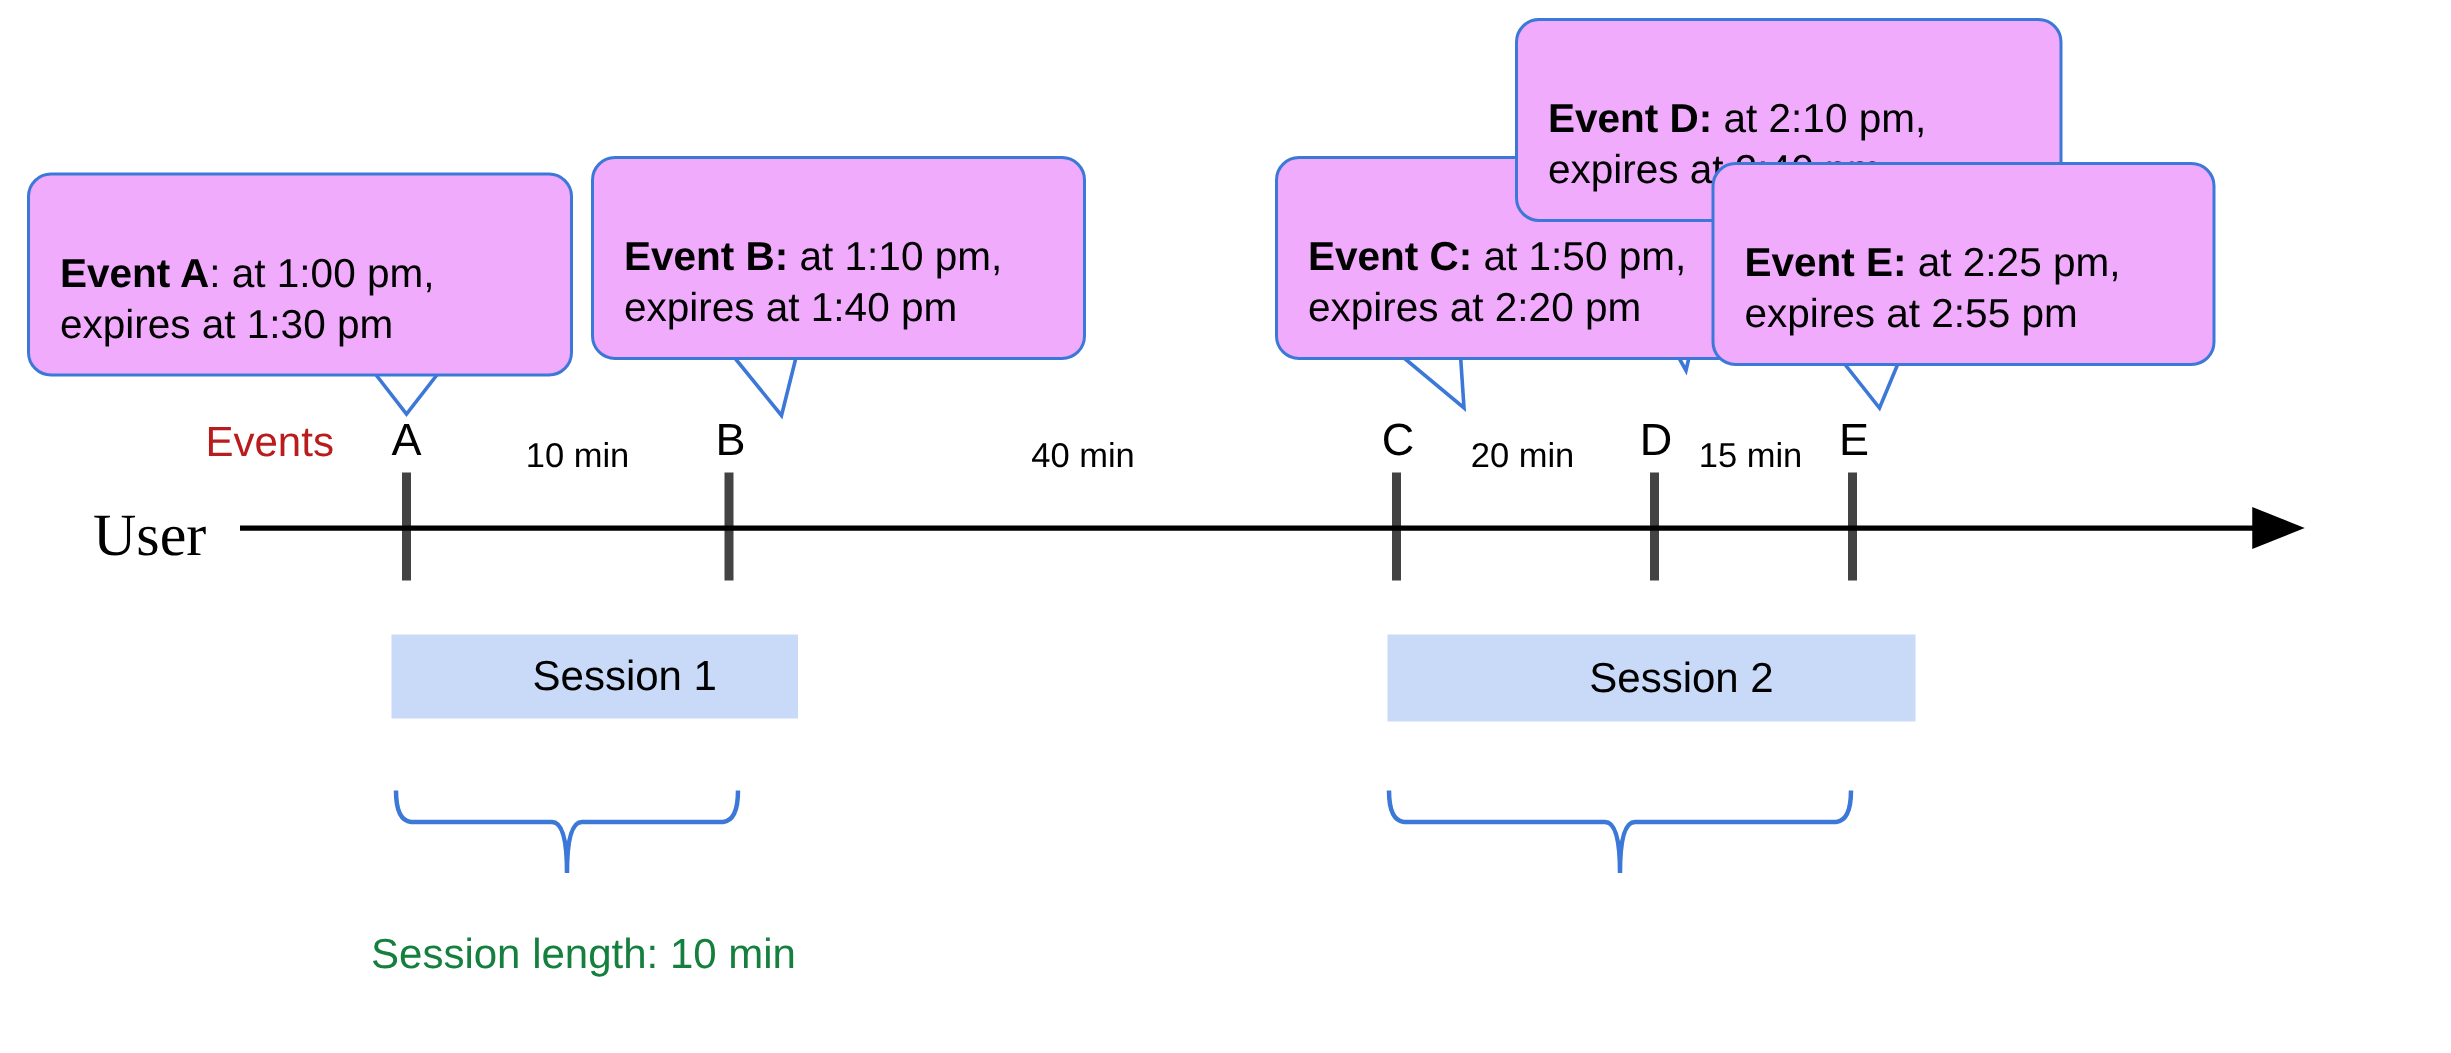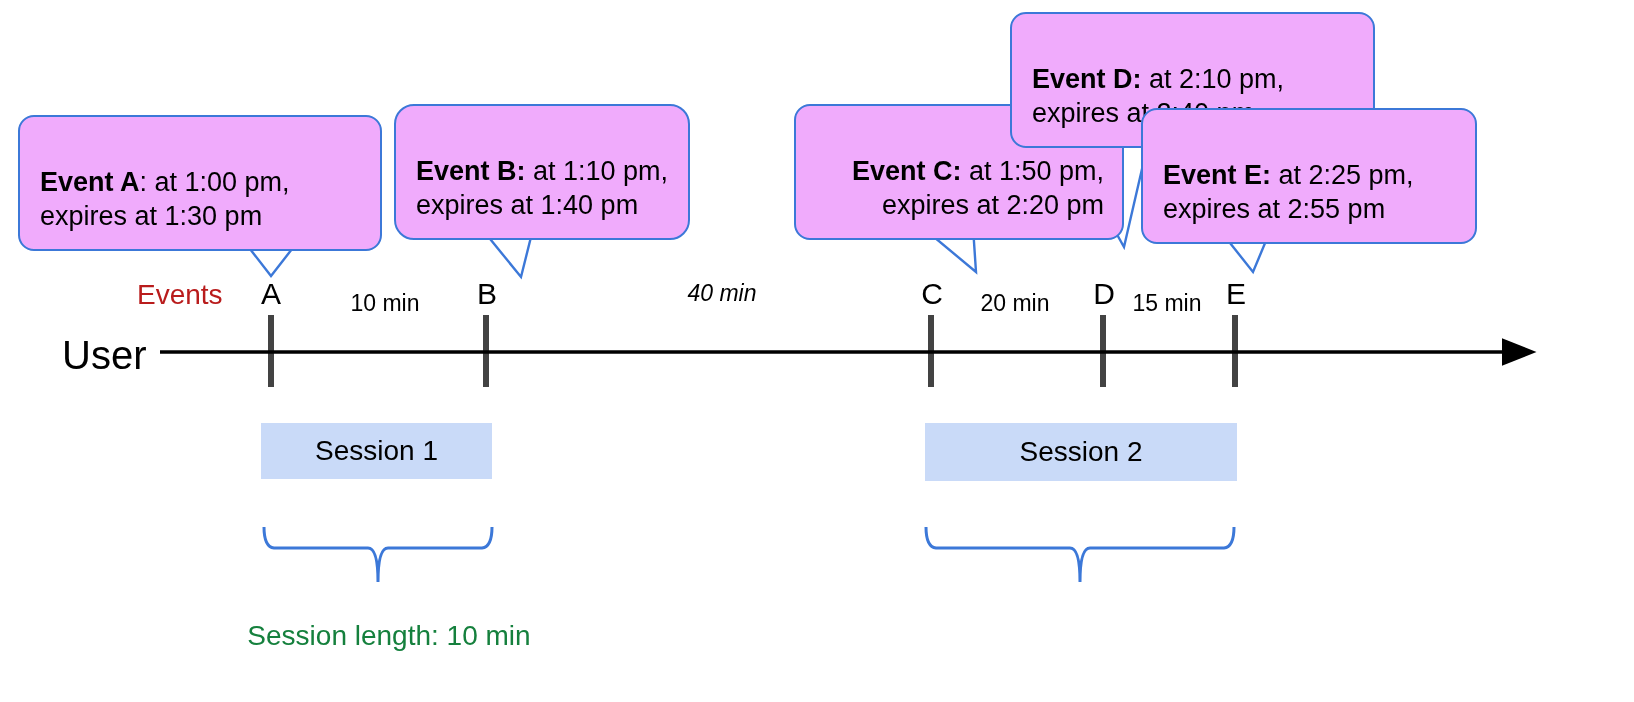--- a/index.html
+++ b/index.html
@@ -85,20 +85,21 @@
   
   .session-bar {
     position: absolute;
     background: #c9daf8;
     display: flex;
     align-items: center;
     justify-content: center;
     font-size: 28px;
     color: #000;
     z-index: 2;
+    padding-left: 40px;
   }
 
   
   .session-length {
     position: absolute;
     font-size: 28px;
     color: #15803d;
     text-align: center;
     transform: translateX(-50%);
     white-space: nowrap;
@@ -131,52 +132,52 @@
     <path d="M 264,527 Q 264,547 274,548 L 368,548 Q 378,548 378,582 Q 378,548 388,548 L 482,548 Q 492,547 492,527" fill="none" stroke="#3c78d8" stroke-width="3"></path>
 
     <path d="M 926,527 Q 926,547 936,548 L 1070,548 Q 1080,548 1080,582 Q 1080,548 1090,548 L 1224,548 Q 1234,547 1234,527" fill="none" stroke="#3c78d8" stroke-width="3"></path>
   </svg>
 
   <div class="callout" style="left:18px; top:104px; width:364px;margin-top:11px;">
     <b>Event A</b><span>: at 1:00 pm,
 expires at 1:30 pm</span>
   </div>
 
-  <div class="callout" style="left:394px; top:104px; width:296px;border-radius:20px;">
+  <div class="callout" style="left:394px; top:104px; width:330px;">
     <b>Event B:</b><span> at 1:10 pm,
 expires at 1:40 pm</span>
   </div>
 
-  <div class="callout" style="left:794px; top:104px; width:330px;text-align:right;">
+  <div class="callout" style="left:850px; top:104px; width:330px;">
     <b>Event C:</b><span> at 1:50 pm,
 expires at 2:20 pm</span>
   </div>
 
   <div class="callout" style="left:1010px; top:12px; width:365px;">
     <b>Event D:</b><span> at 2:10 pm,
 expires at 2:40 pm</span>
   </div>
 
   <div class="callout" style="left:1141px; top:108px; width:336px;">
     <b>Event E:</b><span> at 2:25 pm,
 expires at 2:55 pm</span>
   </div>
 
-  <div class="user-label" style="left:62px; top:333px;">User</div>
+  <div class="user-label" style="left:62px; top:333px;font-family:Liberation Serif, serif;">User</div>
 
   <div class="events-label" style="left:137px; top:279px;">Events</div>
 
   <div class="event-letter" style="left:271px; top:277px;">A</div>
   <div class="event-letter" style="left:487px; top:277px;">B</div>
   <div class="event-letter" style="left:932px; top:277px;">C</div>
   <div class="event-letter" style="left:1104px; top:277px;">D</div>
   <div class="event-letter" style="left:1236px; top:277px;">E</div>
 
   <div class="gap-label" style="left:385px; top:290px;">10 min</div>
-  <div class="gap-label" style="left:722px; top:280px;font-style:italic;">40 min</div>
+  <div class="gap-label" style="left:722px; top:290px;">40 min</div>
   <div class="gap-label" style="left:1015px; top:290px;">20 min</div>
   <div class="gap-label" style="left:1167px; top:290px;">15 min</div>
 
   <div class="tick" style="left:271px; top:315px; height:72px;"></div>
   <div class="tick" style="left:486px; top:315px; height:72px;"></div>
   <div class="tick" style="left:931px; top:315px; height:72px;"></div>
   <div class="tick" style="left:1103px; top:315px; height:72px;"></div>
   <div class="tick" style="left:1235px; top:315px; height:72px;"></div>
 
   <div class="session-bar" style="left:261px; top:423px; width:231px; height:56px;">

